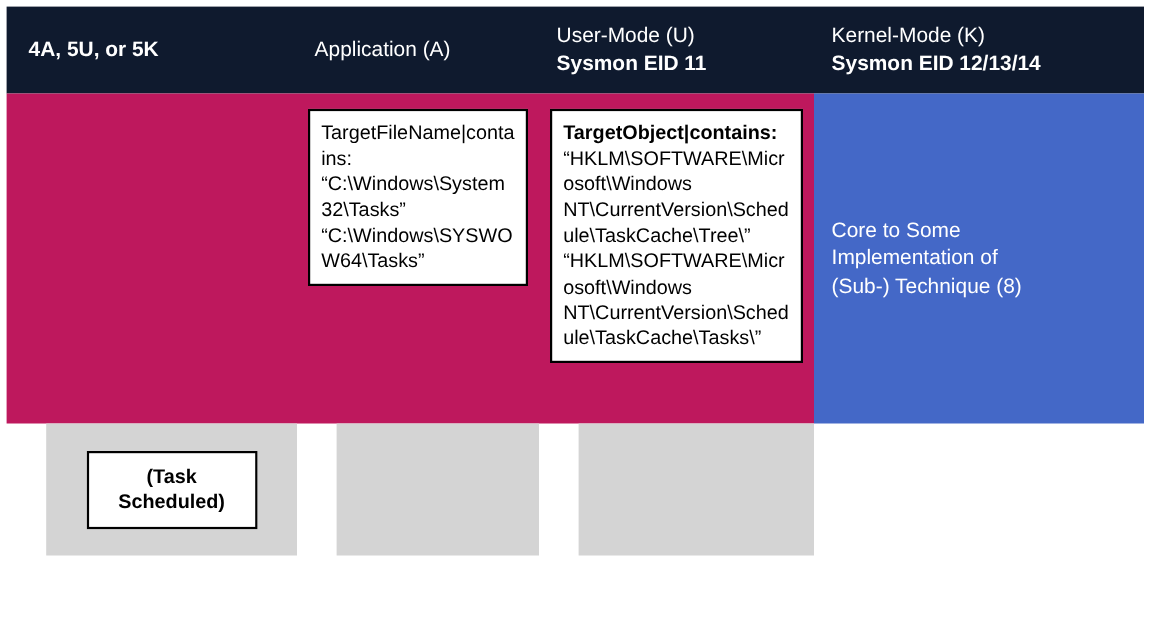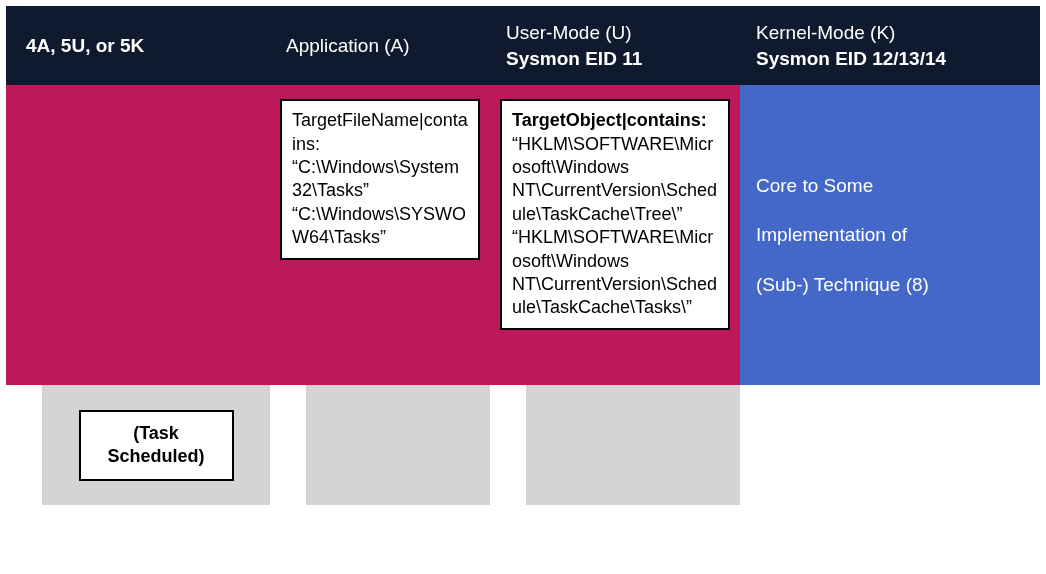--- a/index.html
+++ b/index.html
@@ -43,21 +43,20 @@
   }
   .row-label-4 {
     background: #4468c7;
     color: #fff;
     padding: 18px 16px;
     font-size: 19px;
     display: flex;
     flex-direction: column;
     justify-content: center;
     line-height: 1.35;
-    gap: 24px;
   }
   .cell-5 {
     background: #be185d;
     padding: 14px 10px;
     display: flex;
     align-items: flex-start;
     justify-content: center;
     min-height: 300px;
   }
   .cell-4 {

